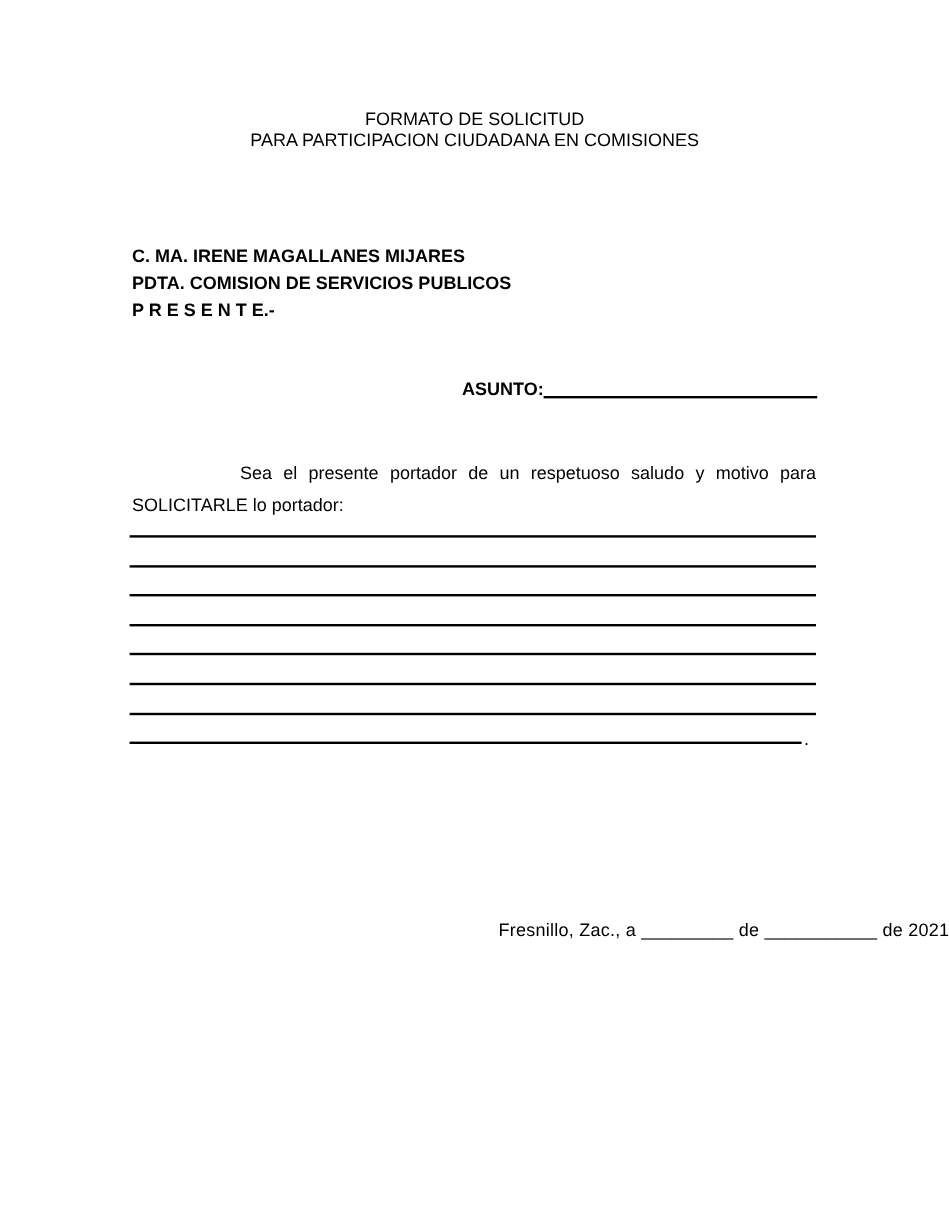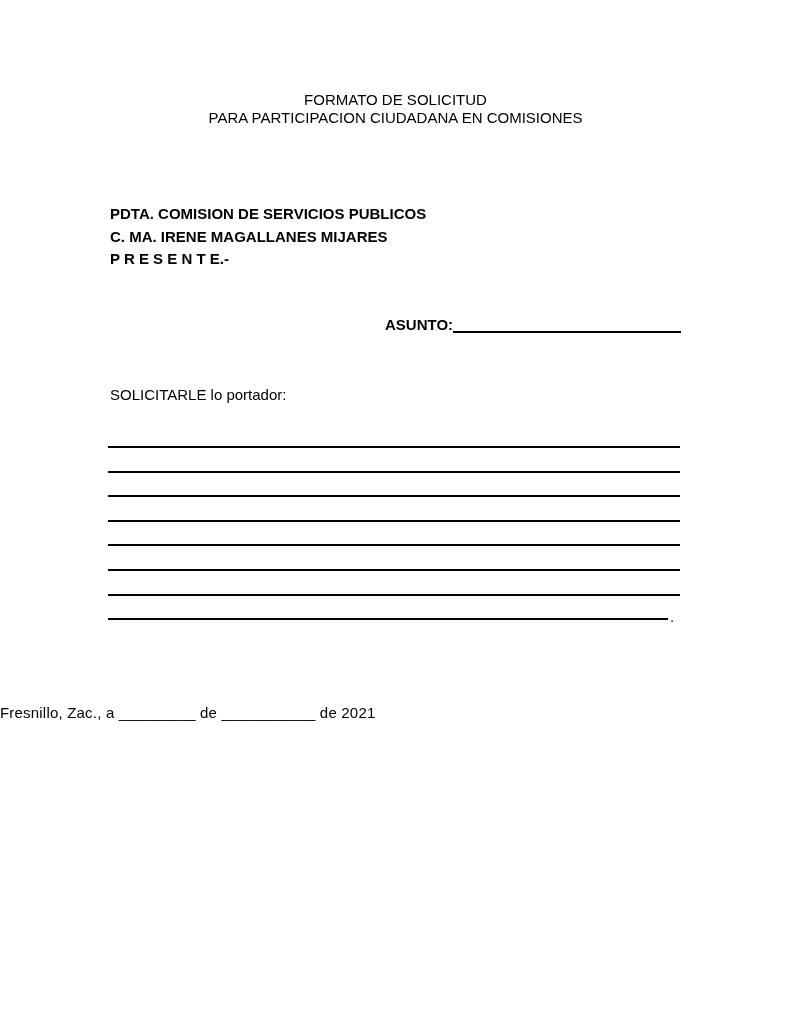--- a/index.html
+++ b/index.html
@@ -77,24 +77,24 @@
     margin-bottom: 0;
   }
   .wline-period {
     position: absolute;
     left: 562px;
     bottom: -4px;
     line-height: 15px;
   }
   .date-line {
     position: absolute;
-    top: 704px;
+    top: 767px;
     left: 0;
     right: 0;
-    text-align: left;
+    text-align: right;
     letter-spacing: 0.2px;
   }
   .signature {
     position: absolute;
     top: 838px;
     left: 228px;
     width: 336px;
     text-align: center;
   }
   .sig-line { height: 2px; background: #000000; }
@@ -104,30 +104,31 @@
 <body>
 
 <div class="page">
 
   <div class="doc-title">
     <div>FORMATO DE SOLICITUD</div>
     <div>PARA PARTICIPACION CIUDADANA EN COMISIONES</div>
   </div>
 
   <div class="addressee">
+    <div>C. MA. IRENE MAGALLANES MIJARES</div>
     <div>PDTA. COMISION DE SERVICIOS PUBLICOS</div>
-    <div>C. MA. IRENE MAGALLANES MIJARES</div>
     <div>P R E S E N T E.-</div>
   </div>
 
   <div class="asunto-row">
     <span class="asunto-label">ASUNTO:</span><span class="asunto-blank"></span>
   </div>
 
   <div class="body-para">
+    <div class="body-line1">Sea el presente portador de un respetuoso saludo y motivo para</div>
     <div class="body-line2">SOLICITARLE lo portador:</div>
   </div>
 
   <div class="writing-lines">
       <div class="wline"></div>
       <div class="wline"></div>
       <div class="wline"></div>
       <div class="wline"></div>
       <div class="wline"></div>
       <div class="wline"></div>

